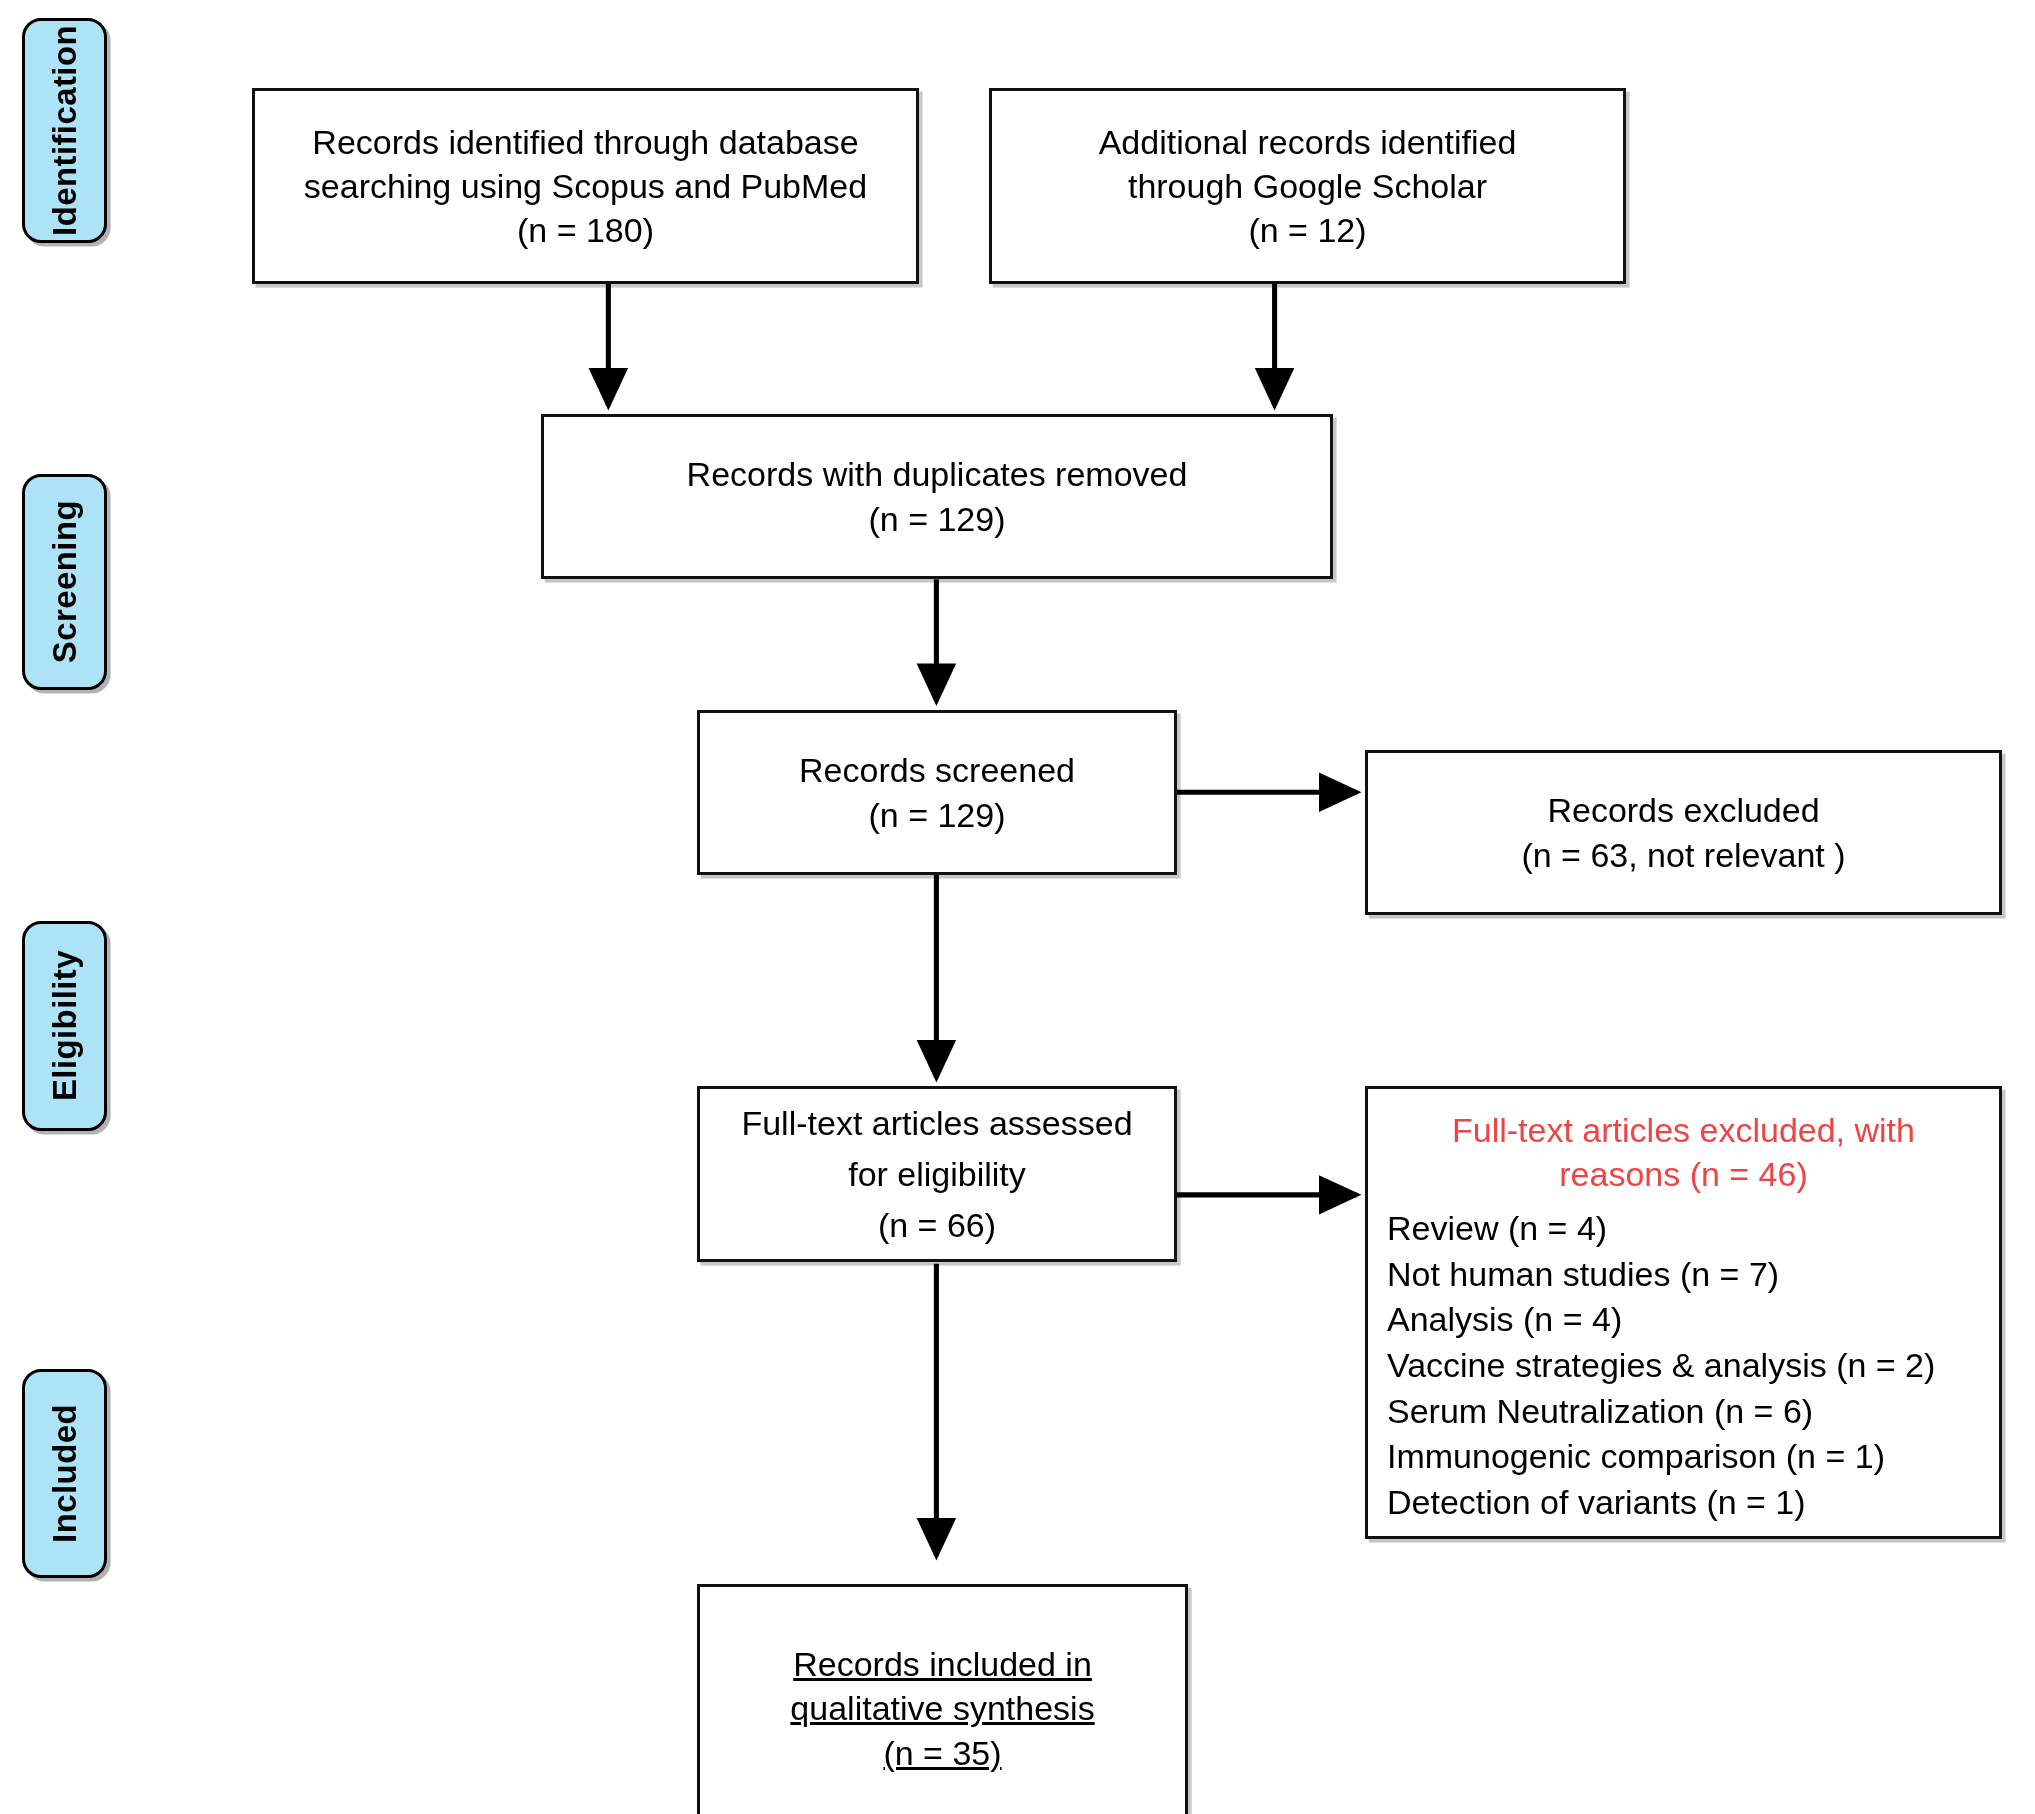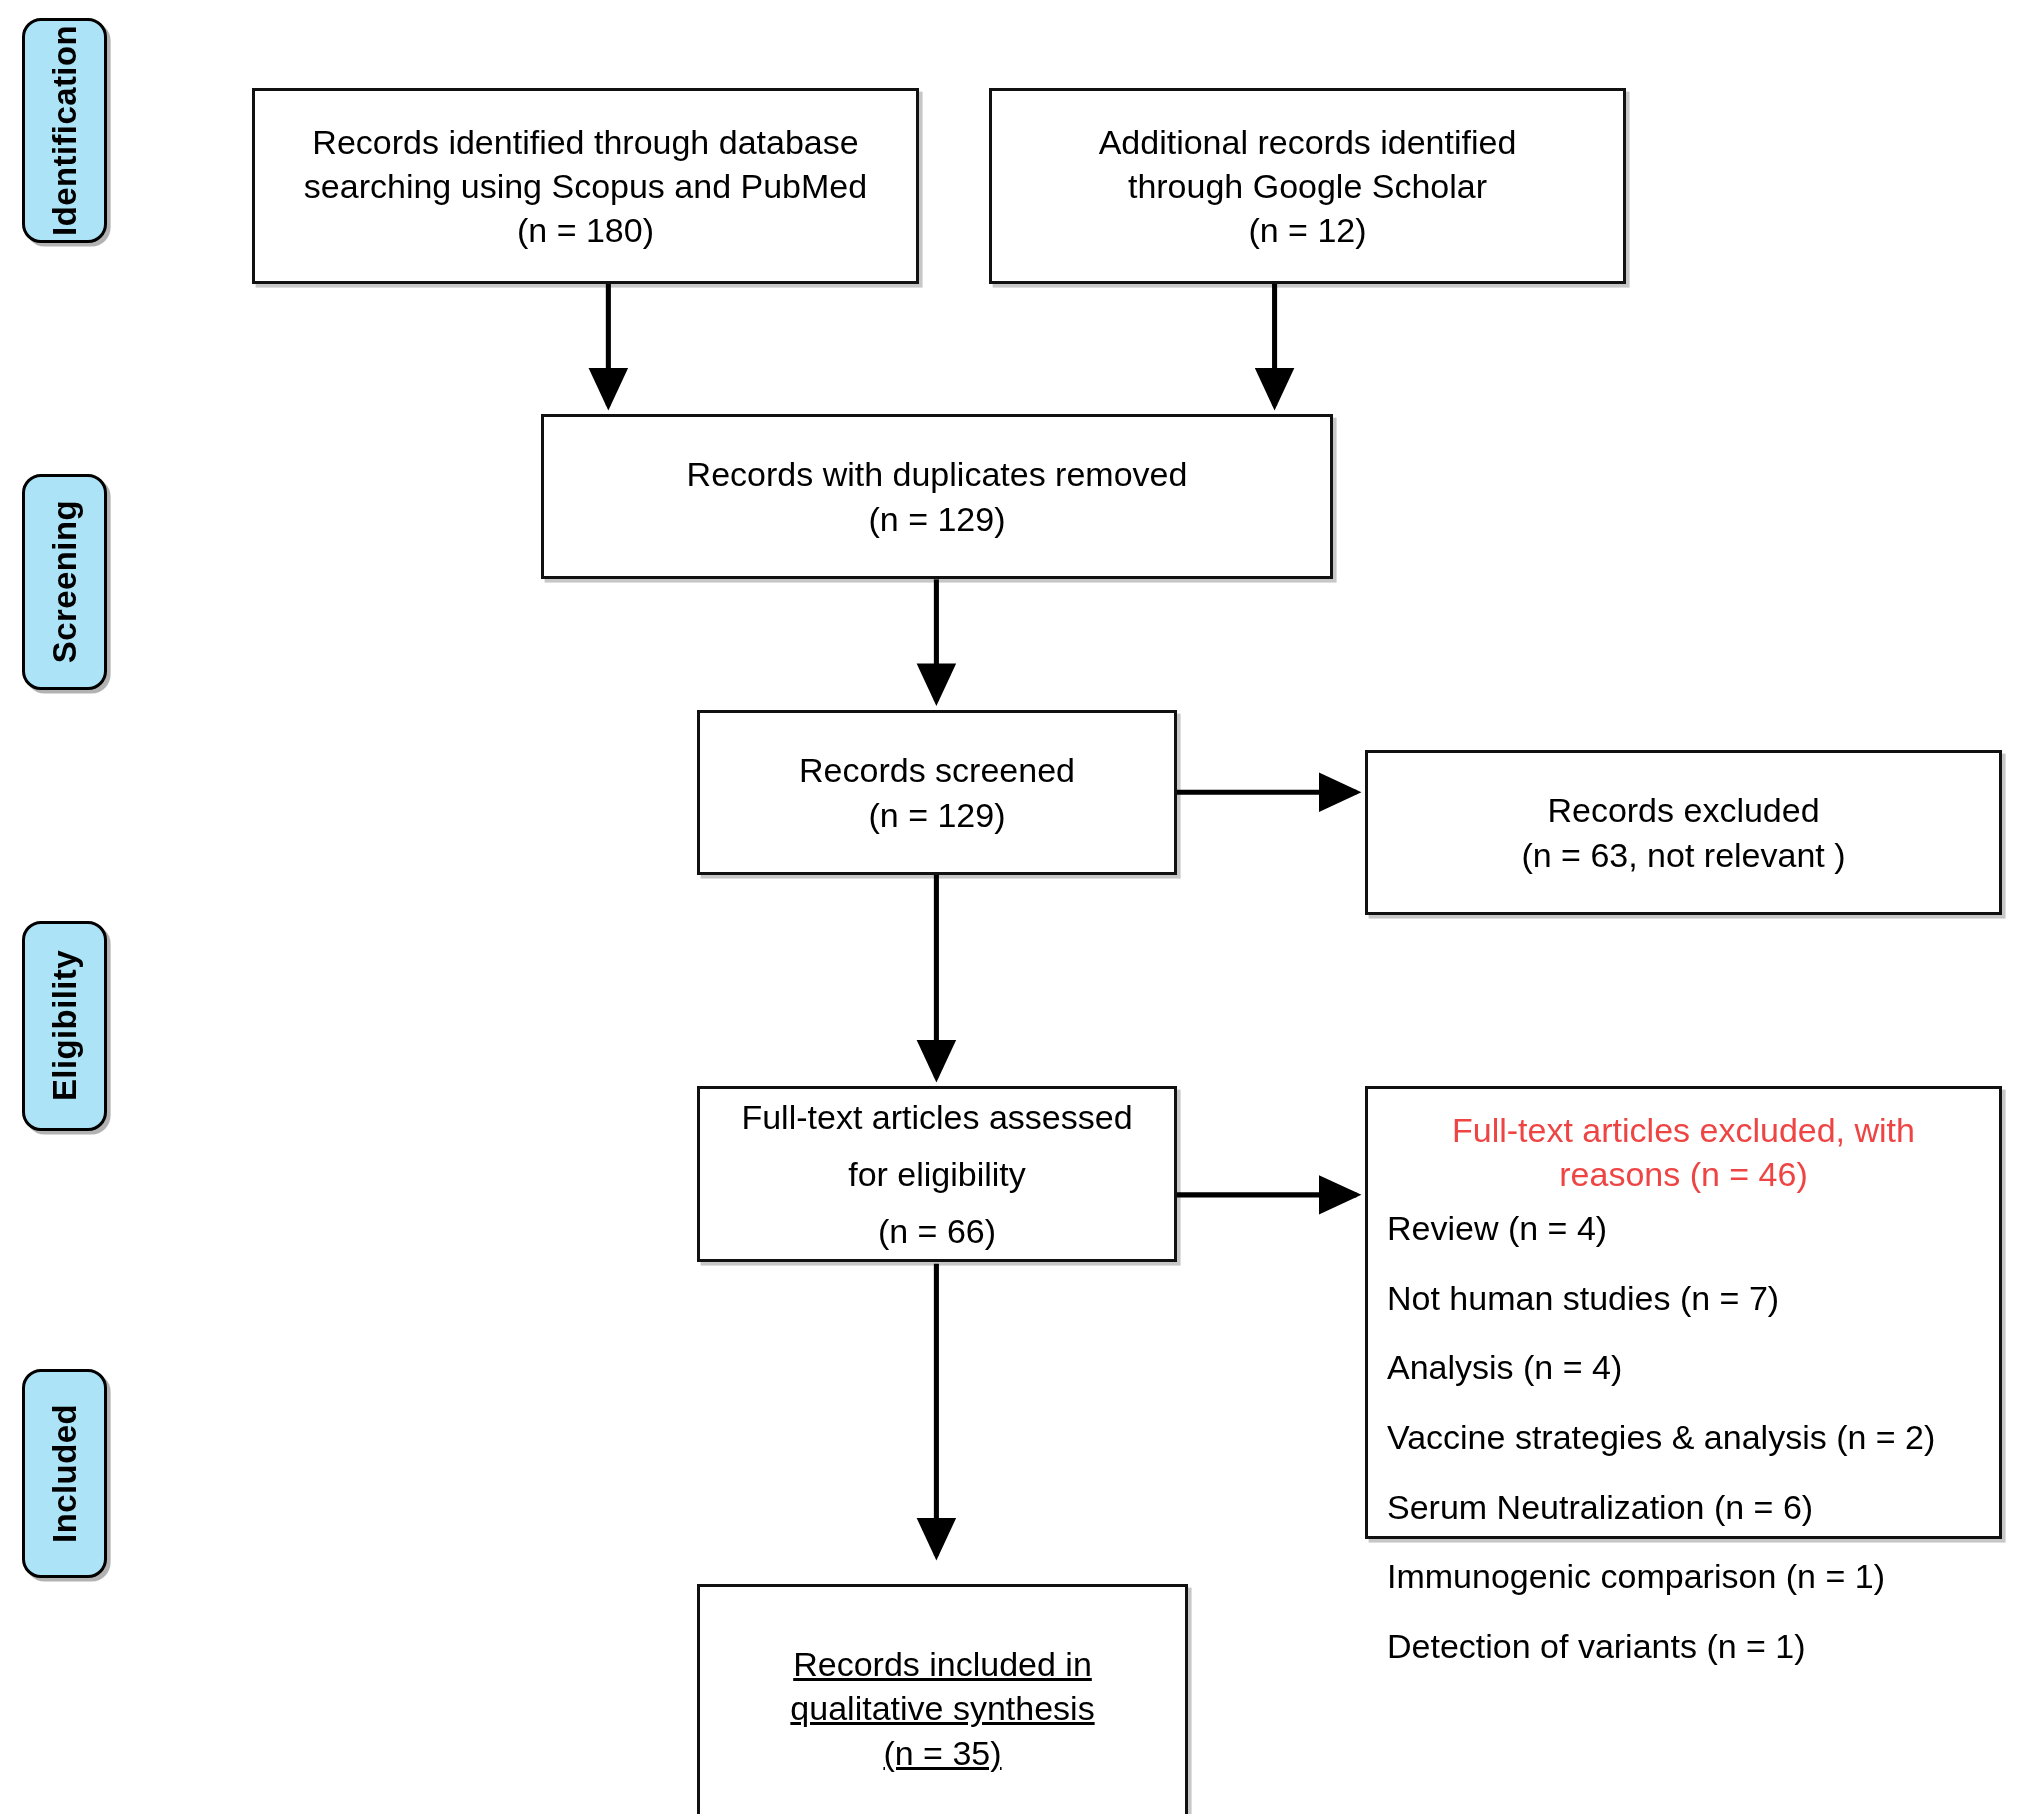--- a/index.html
+++ b/index.html
@@ -43,21 +43,21 @@
   .flow-box {
     position: absolute;
     background: #ffffff;
     border: 3.6px solid #111111;
     box-sizing: border-box;
     box-shadow: 3.6px 3.6px 0 rgba(0,0,0,0.22);
     display: flex;
     flex-direction: column;
     align-items: center;
     justify-content: center;
-    padding: 6px 13px;
+    padding: 12px 13px;
   }
   .flow-box .line {
     font-size: 34px;
     line-height: 1.30;
     color: #000000;
     text-align: center;
     white-space: nowrap;
   }
 
   
@@ -77,21 +77,20 @@
     font-size: 34px;
     line-height: 1.30;
     color: #ef4444;
     text-align: center;
     white-space: nowrap;
   }
   .reasons-box .rlist {
     margin-top: 10px;
     display: flex;
     flex-direction: column;
-    gap: 24px;
   }
   .reasons-box .rlist .ritem {
     font-size: 34px;
     line-height: 1.34;
     color: #000000;
     text-align: left;
     white-space: nowrap;
   }
 
   

